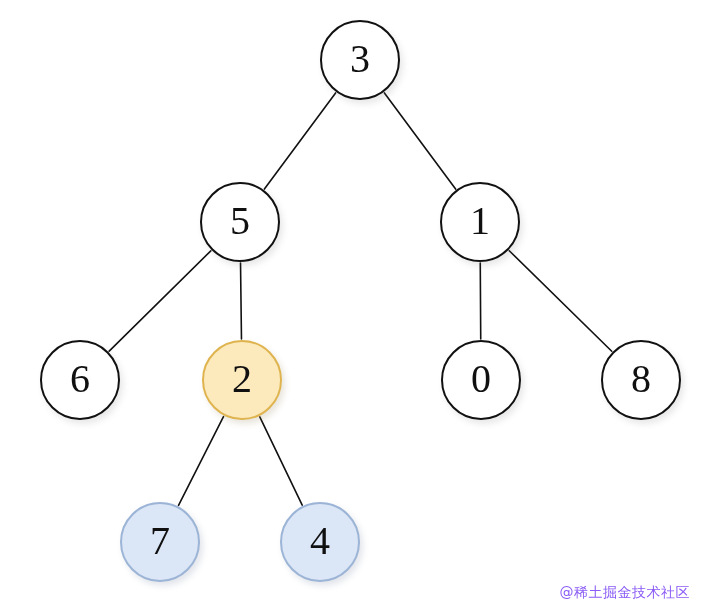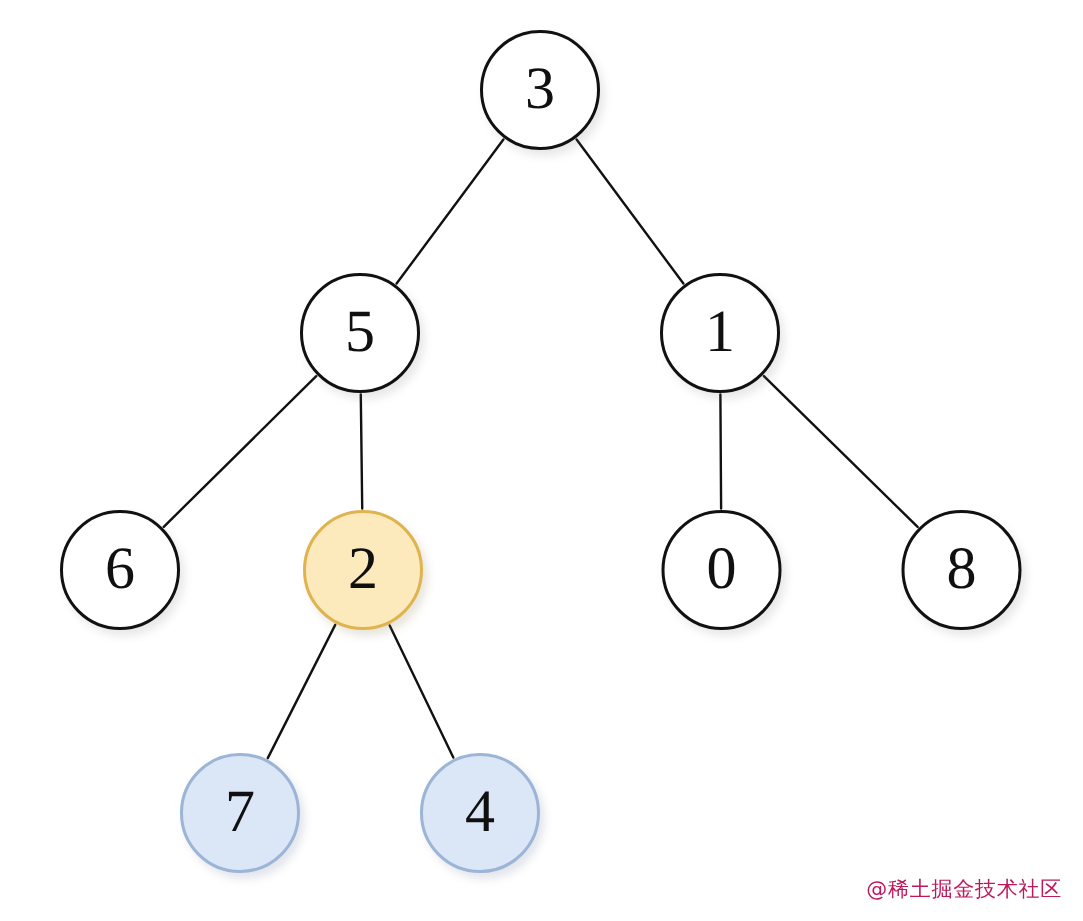--- a/index.html
+++ b/index.html
@@ -53,25 +53,25 @@
     border: 2px solid #dfb44f;
     box-shadow: 3px 4px 6px rgba(140,125,80,0.20);
   }
   .node.leafblue {
     background: #dbe6f7;
     border: 2px solid #9cb4d6;
     box-shadow: 3px 4px 6px rgba(110,125,155,0.20);
   }
   #watermark {
     position: absolute;
-    right: 14px;
+    right: 32px;
     bottom: 12px;
     font-family: "DejaVu Sans", sans-serif;
     font-size: 14px;
-    color: #be185d;
+    color: #8b5cf6;
     letter-spacing: 0.5px;
     white-space: nowrap;
     user-select: none;
   }
 </style>
 </head>
 <body>
 
 <div id="canvas">
 

